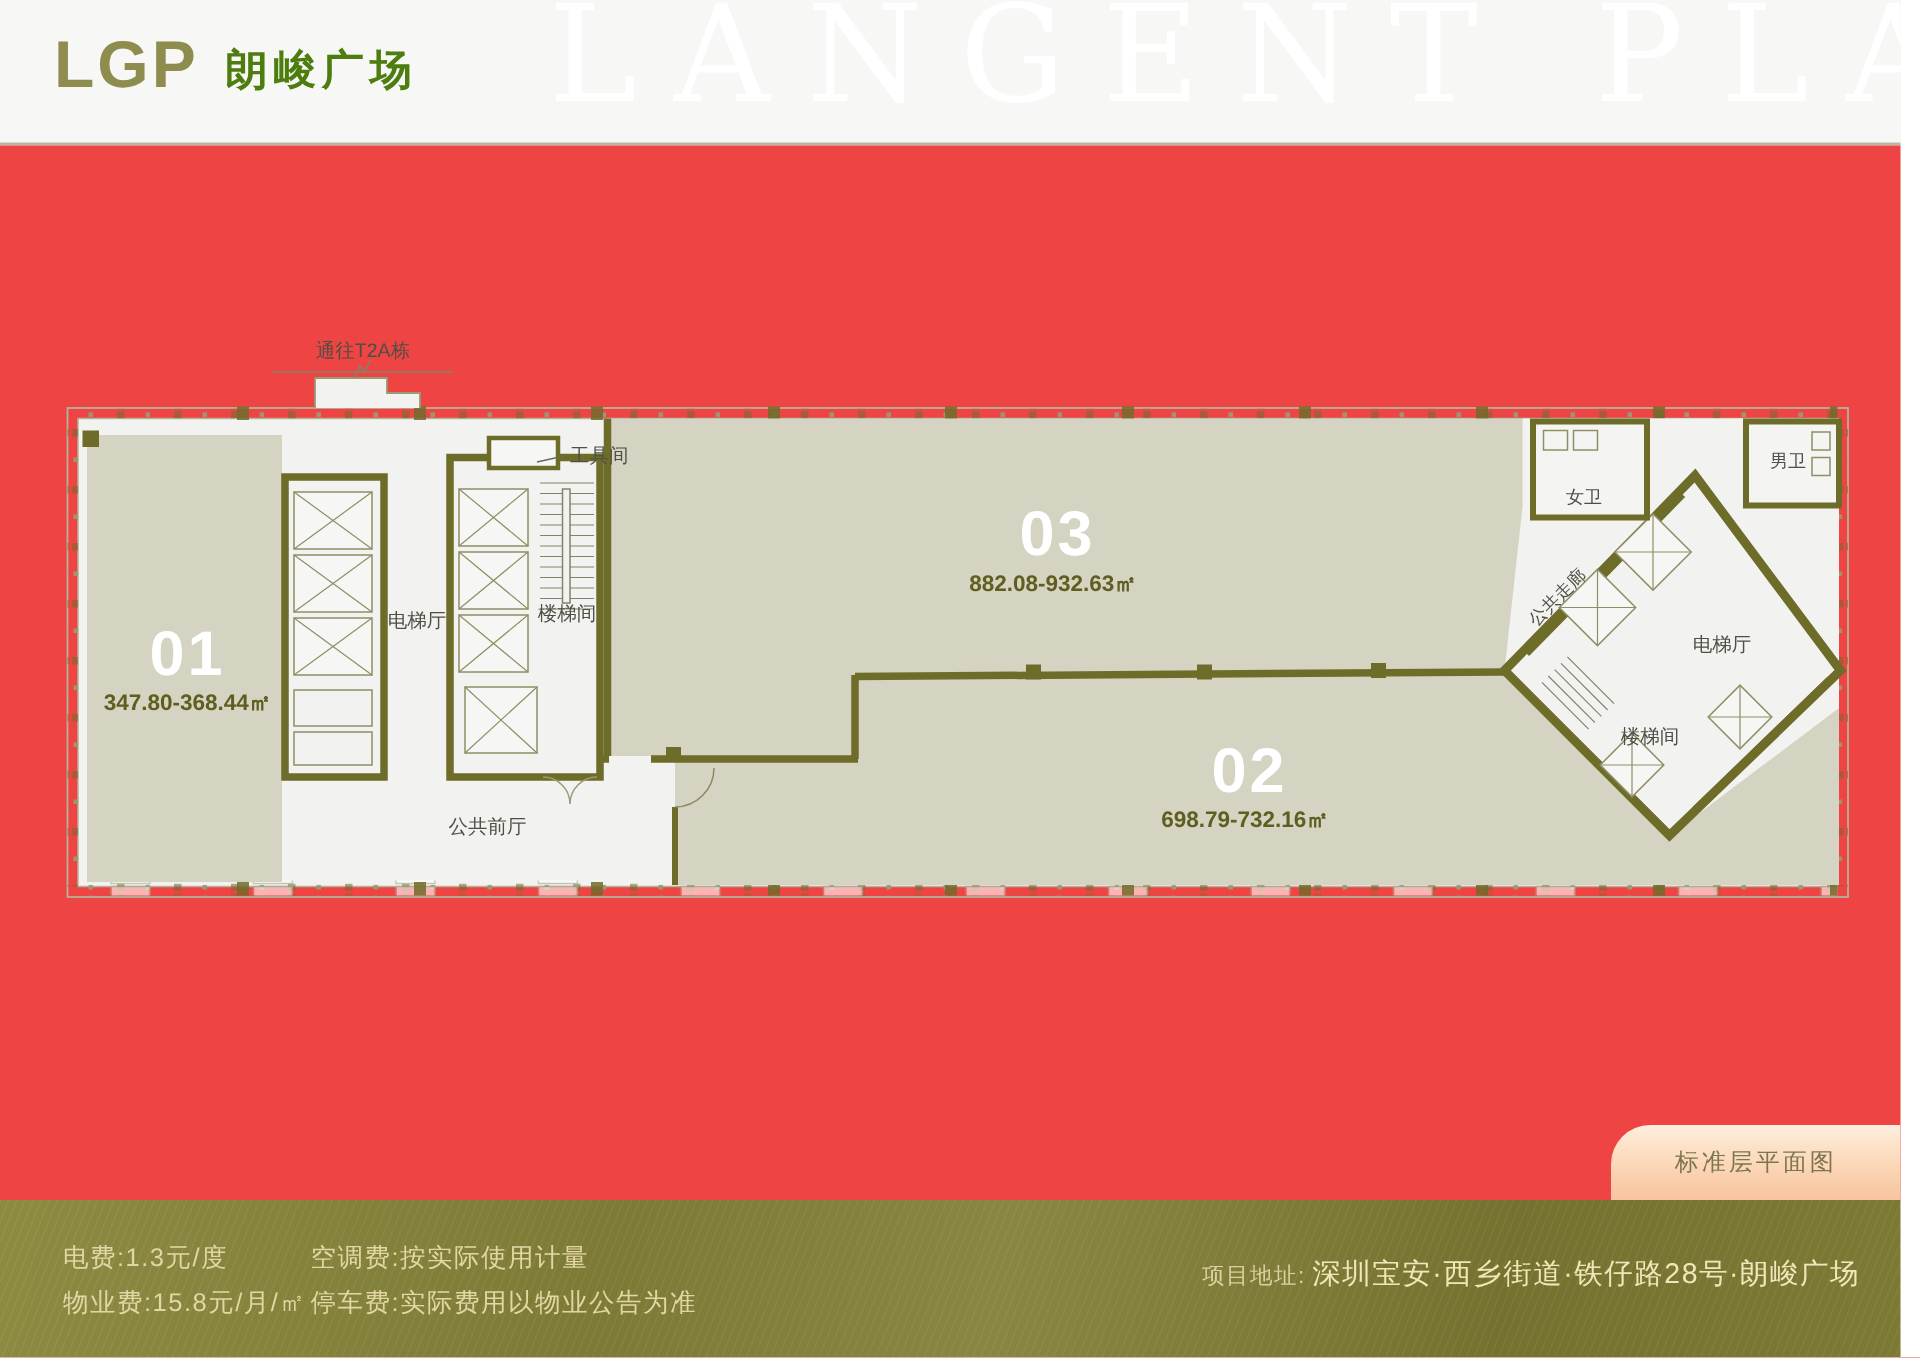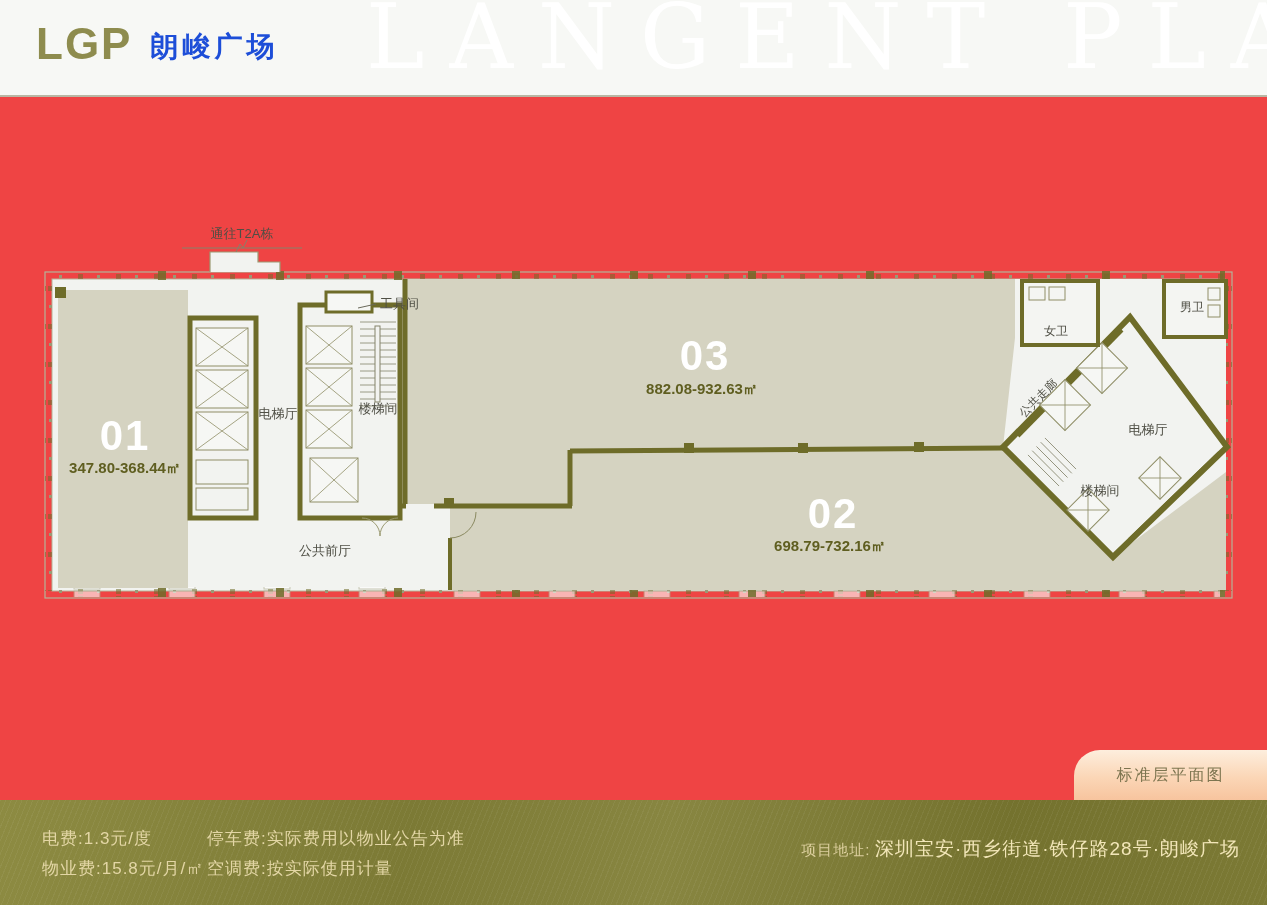--- a/index.html
+++ b/index.html
@@ -3,21 +3,21 @@
 <meta charset="utf-8">
 <style>
   html,body{margin:0;padding:0;}
   .page{position:relative;width:1267px;height:905px;background:#eff0ee;overflow:hidden;
         font-family:"Liberation Sans", sans-serif;}
   
   .header{position:absolute;left:0;top:0;width:1280px;height:95px;background:#f7f8f5;
           border-bottom:2px solid #b9b7a4;overflow:hidden;}
   .logo{position:absolute;left:36px;top:22px;display:flex;align-items:center;gap:18px;}
   .logo-lgp{font-size:44px;font-weight:bold;color:#8e8c4e;letter-spacing:2px;line-height:1;}
-  .logo-cn{font-size:28px;font-weight:bold;color:#1d4ed8;letter-spacing:4px;line-height:1;padding-top:6px;}
+  .logo-cn{font-size:28px;font-weight:bold;color:#4d7c0f;letter-spacing:4px;line-height:1;padding-top:6px;}
   .wm-top{position:absolute;left:366px;top:-16px;font-family:"DejaVu Serif", serif;
           font-size:88px;font-weight:400;color:#ffffff;letter-spacing:25px;white-space:nowrap;
           transform:scaleY(1.02);transform-origin:top left;}
   
   .main{position:absolute;left:0;top:97px;width:1280px;height:703px;background:#ef4444;}
   .plan{position:absolute;left:40px;top:113px;}
   svg text{font-family:"Liberation Sans", sans-serif;}
   .lbl{font-size:13px;fill:#4f4f45;}
   .lbl-sm{font-size:12px;fill:#4f4f45;}
   .unit-num{font-size:42px;font-weight:bold;fill:#ffffff;letter-spacing:2px;}
@@ -199,22 +199,22 @@
   </div>
 
   <div class="badge">标准层平面图</div>
 
   <div class="footer">
     <div class="fee-col fee-col1">
       <div>电费:1.3元/度</div>
       <div>物业费:15.8元/月/㎡</div>
     </div>
     <div class="fee-col fee-col2">
+      <div>空调费:按实际使用计量</div>
       <div>停车费:实际费用以物业公告为准</div>
-      <div>空调费:按实际使用计量</div>
     </div>
     <div class="address">
       <span class="addr-label">项目地址:</span>
       <span class="addr-value">深圳宝安·西乡街道·铁仔路28号·朗峻广场</span>
     </div>
   </div>
 
 </div>
 
 </body></html>

